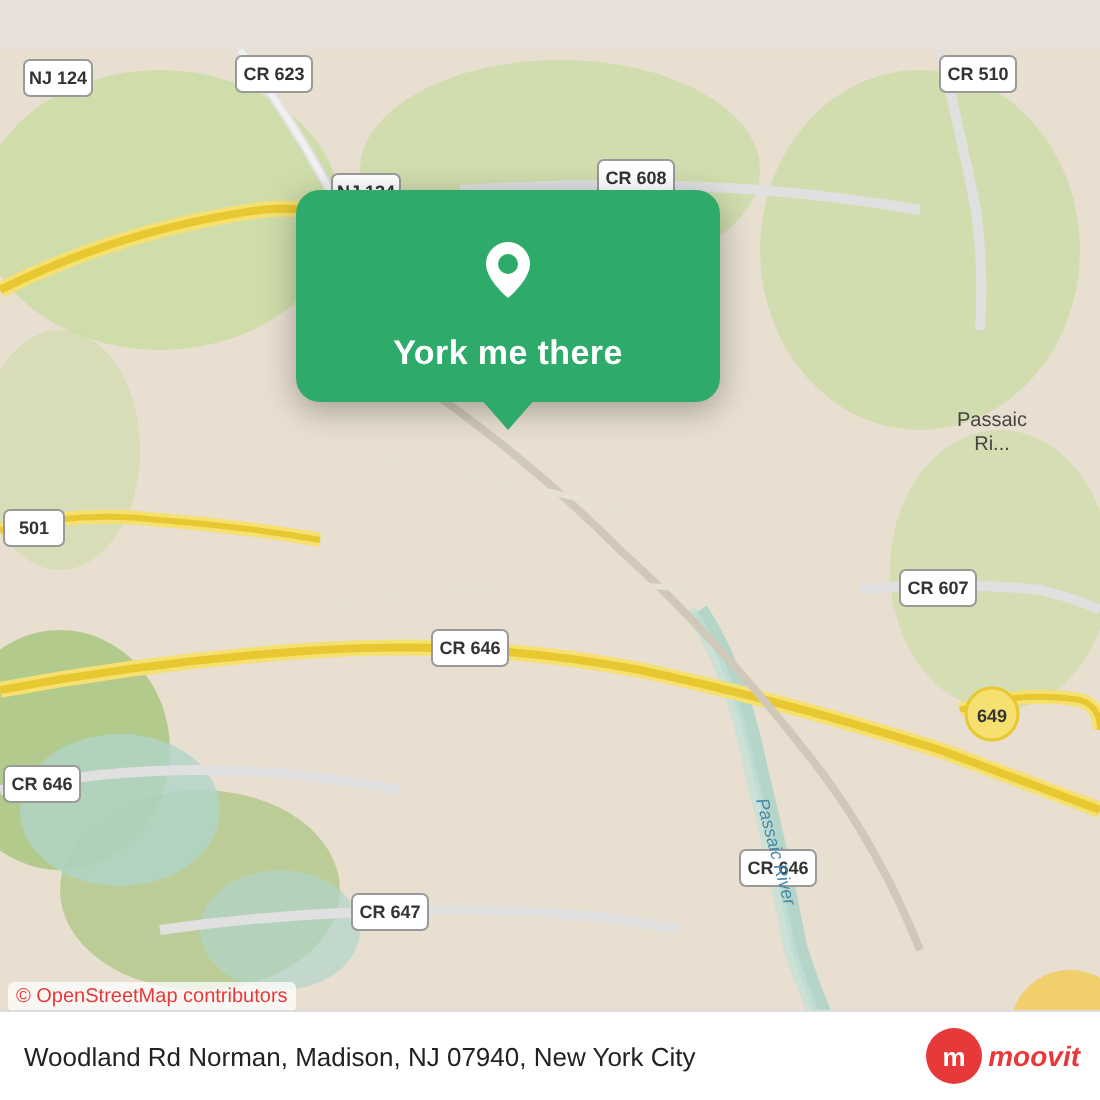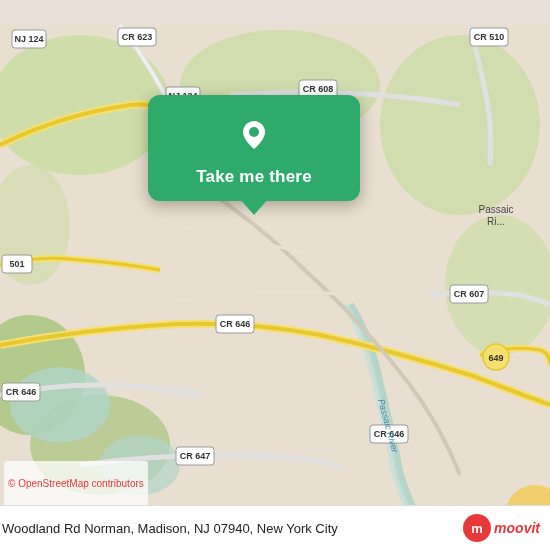--- a/index.html
+++ b/index.html
@@ -69,21 +69,21 @@
       letter-spacing: 0.2px;
     }
 
     
     #bottom-bar {
       position: absolute;
       bottom: 0;
       left: 0;
       width: 100%;
       background: white;
-      padding: 8px 10px 8px 2px;
+      padding: 8px 10px 8px 12px;
       display: flex;
       align-items: center;
       justify-content: space-between;
       z-index: 20;
       border-top: 1px solid #ddd;
     }
 
     #address-text {
       font-size: 13px;
       color: #222;
@@ -110,21 +110,21 @@
     }
 
     
     #osm-attr {
       position: absolute;
       bottom: 44px;
       left: 4px;
       font-size: 10px;
       color: #333;
       background: rgba(255,255,255,0.75);
-      padding: 17px 4px;
+      padding: 2px 4px;
       border-radius: 3px;
       z-index: 15;
     }
 
     #osm-attr span {
       color: #e8393a;
     }
   </style>
 </head>
 <body>
@@ -224,21 +224,21 @@
   </svg>
 
   <div id="popup-card">
 
     <svg id="location-icon" viewBox="0 0 44 44" xmlns="http://www.w3.org/2000/svg">
       <circle cx="22" cy="22" r="22" fill="#2eaa6a"></circle>
       <path d="M22 8 C16 8 11 13 11 19 C11 27 22 36 22 36 C22 36 33 27 33 19 C33 13 28 8 22 8 Z" fill="white"></path>
       <circle cx="22" cy="19" r="5" fill="#2eaa6a"></circle>
     </svg>
 
-    <button id="take-me-there-btn">Take me there</button>
+    <button id="take-me-there-btn">York me there</button>
   </div>
 
   <div id="osm-attr">
     <span style="color:#e8393a;">©</span>
     <span> OpenStreetMap contributors</span>
   </div>
 
   <div id="bottom-bar">
     <span id="address-text">Woodland Rd Norman, Madison, NJ 07940, New York City</span>
     <div id="moovit-logo">

